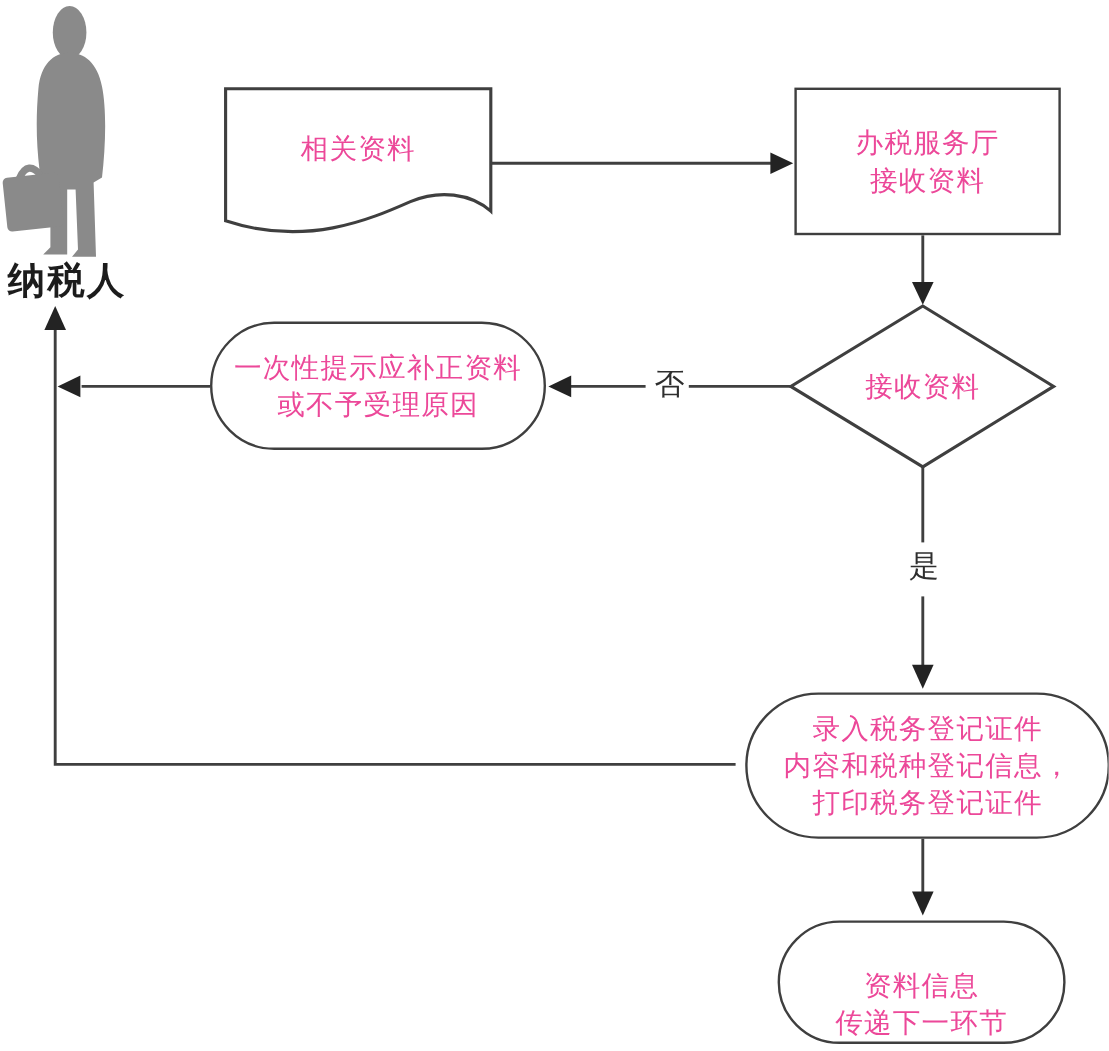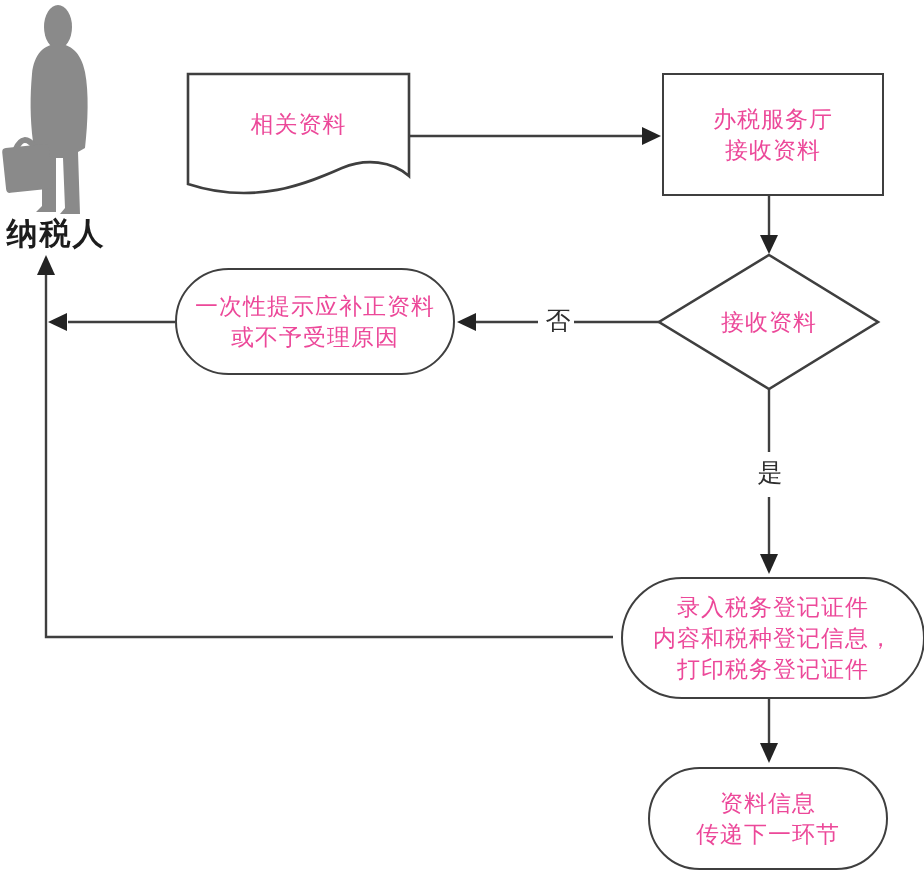--- a/index.html
+++ b/index.html
@@ -156,21 +156,21 @@
     <span class="node-text">一次性提示应补正资料
 或不予受理原因</span>
   </div>
 
   <div class="node terminator" style="left:621px; top:577px; width:304px; height:122px; border-radius:61px;">
     <span class="node-text">录入税务登记证件
 内容和税种登记信息，
 打印税务登记证件</span>
   </div>
 
-  <div class="node terminator" style="left:648px; top:767px; width:240px; height:103px; border-radius:52px;">
+  <div class="node terminator" style="left:648px; top:767px; width:240px; height:103px; border-radius:52px;align-items:flex-end;">
     <span class="node-text">资料信息
 传递下一环节</span>
   </div>
 
   <div class="edge-label" style="left:542px; top:308px; width:32px;">否</div>
   <div class="edge-label" style="left:754px; top:460px; width:32px;">是</div>
 
 </div>
 
 </body></html>

